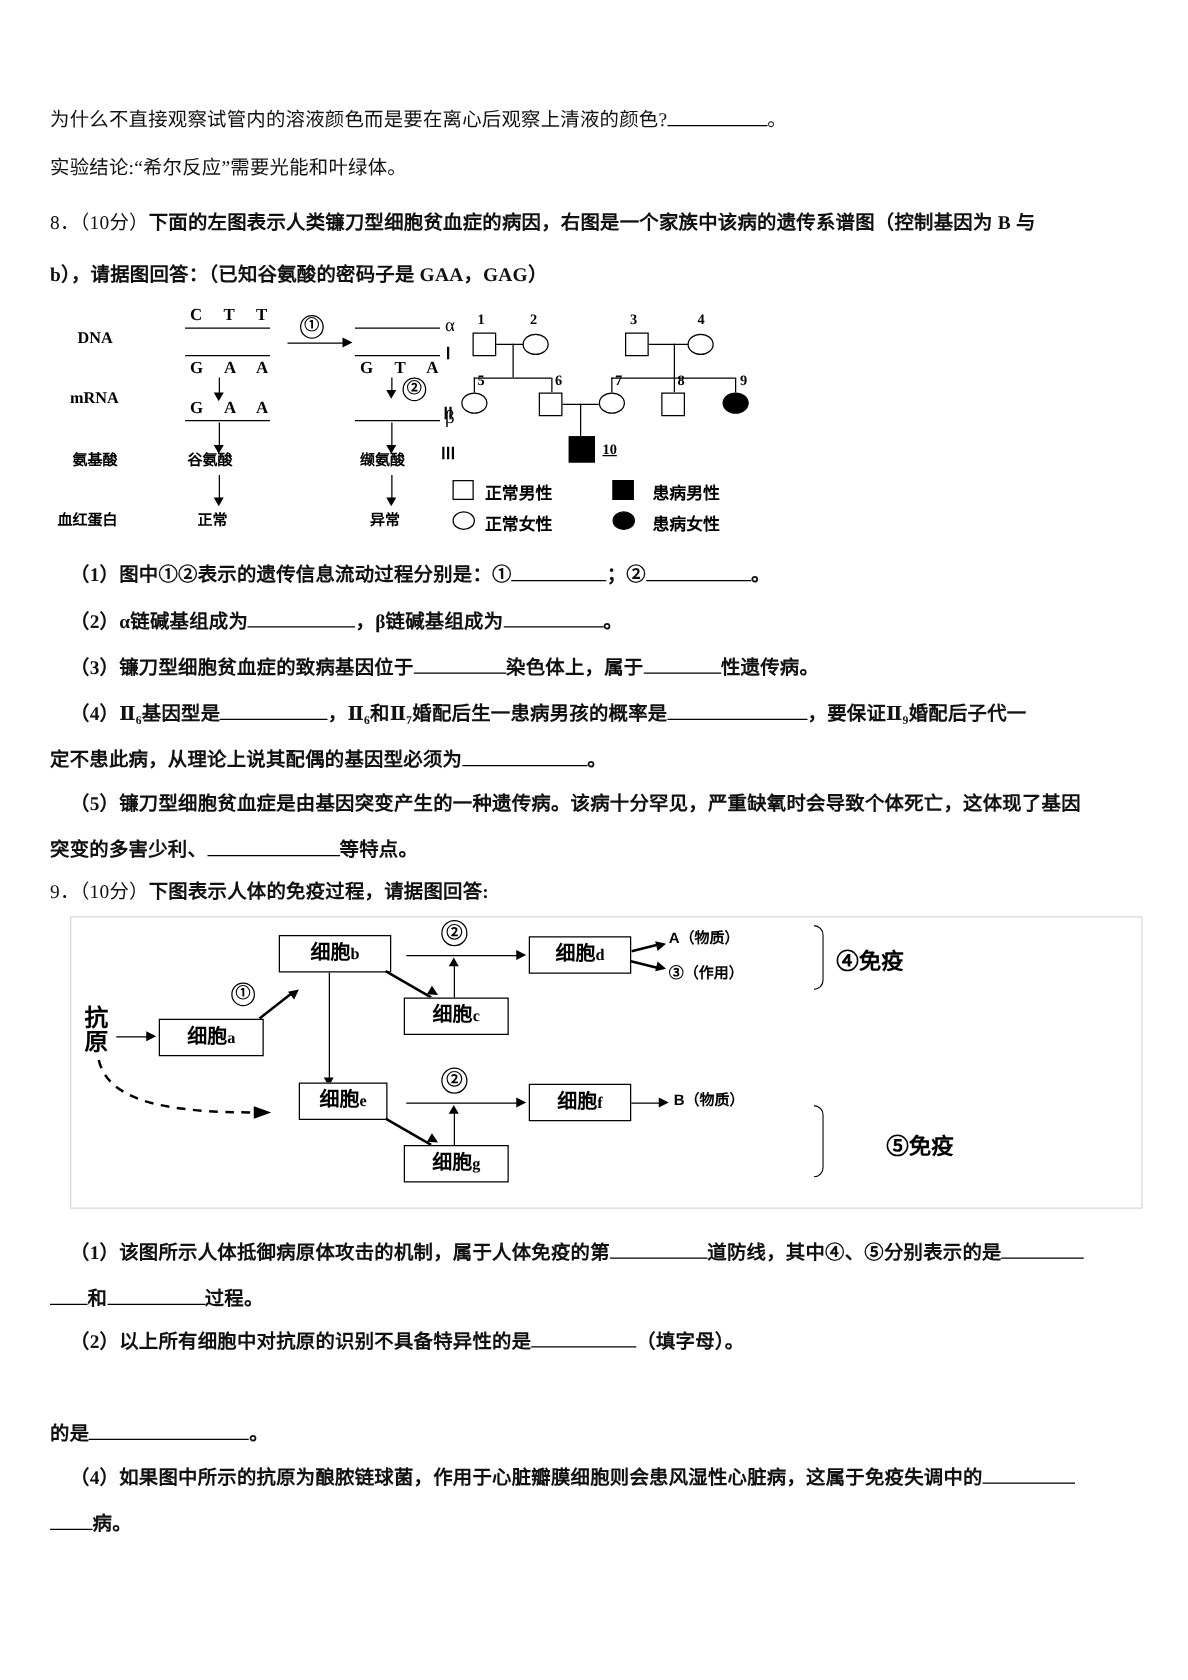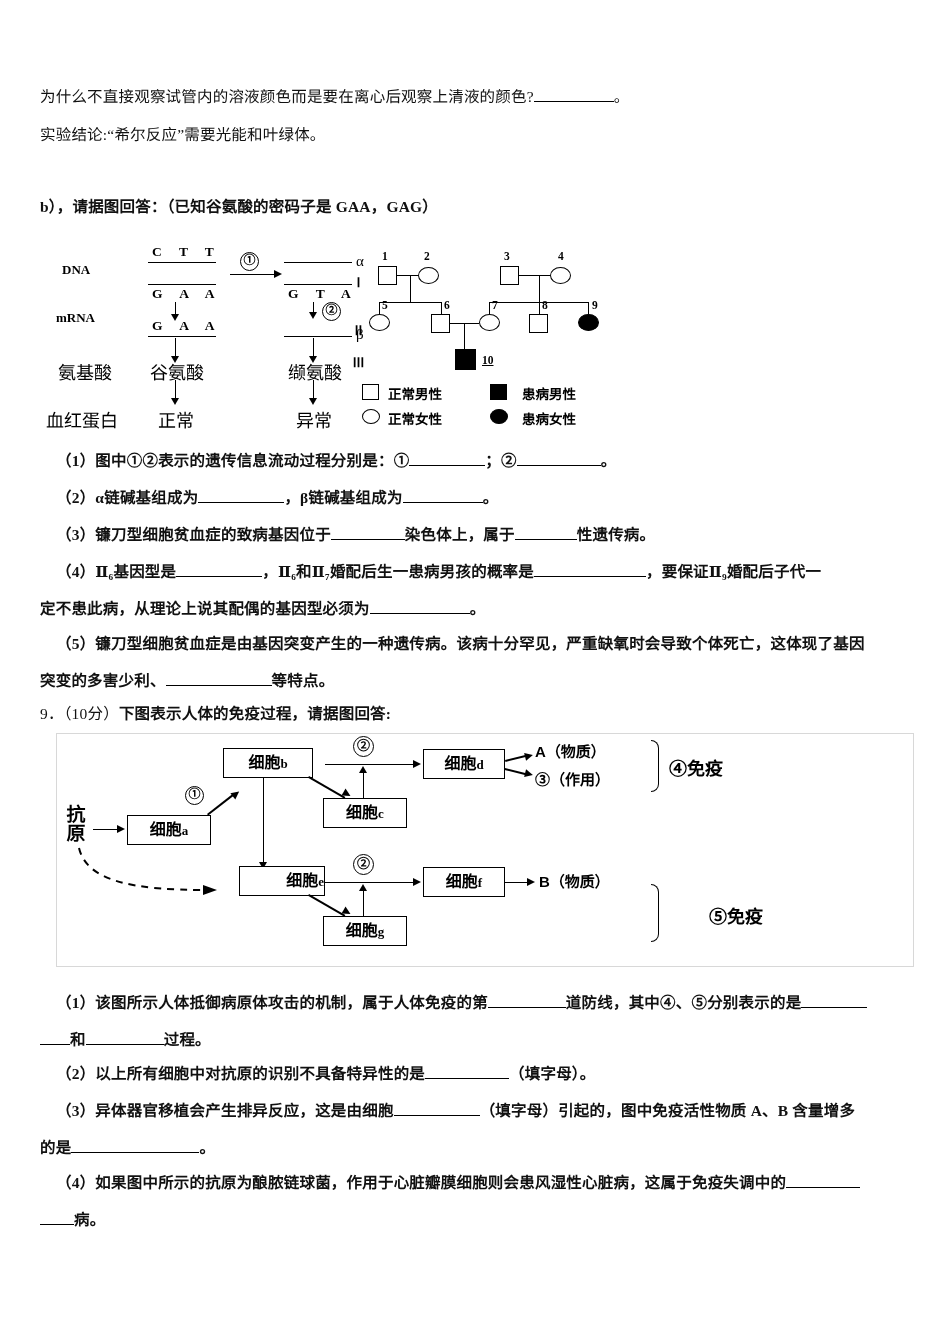--- a/index.html
+++ b/index.html
@@ -47,22 +47,22 @@
     height: 190px;
   }
   .dnaLabel {
     position: absolute;
     font-weight: bold;
     font-size: 13px;
     font-family: "Liberation Serif", serif;
   }
   .cnLabel {
     position: absolute;
-    font-weight: normal;
-    font-size: 18px;
+    font-weight: bold;
+    font-size: 12px;
     font-family: "Liberation Sans", sans-serif;
   }
   .bases {
     position: absolute;
     font-weight: bold;
     font-size: 13.5px;
     font-family: "Liberation Serif", serif;
     letter-spacing: 7px;
   }
   .hline {
@@ -190,21 +190,21 @@
     width: 19px; height: 19px;
     line-height: 17px;
     text-align: center;
     border: 1.4px solid #000;
     border-radius: 50%;
     font-family: "Liberation Serif", serif;
     background: #fff;
   }
   .outlbl {
     position: absolute;
-    font-size: 15px;
+    font-size: 12px;
     font-weight: bold;
     font-family: "Liberation Sans", sans-serif;
     white-space: nowrap;
   }
   .brace {
     position: absolute;
     border: 1.8px solid #000;
     border-left: none;
     border-radius: 0 8px 8px 0;
     width: 7px;
@@ -227,21 +227,24 @@
 </head>
 <body>
 
 <div class="page">
 
   <div class="para" style="left:40px; top:86px;">
     <span>为什么不直接观察试管内的溶液颜色而是要在离心后观察上清液的颜色?</span><span class="blank" style="width:80px;"></span><span>。</span>
   </div>
   <div class="para" style="left:40px; top:124px;">实验结论:“希尔反应”需要光能和叶绿体。</div>
 
-  <div class="para" style="left:40px; top:196px;">
+  <div class="para" style="left:40px; top:168px;">
+    <span>8．</span><span>（10分）</span><span class="b">下面的左图表示人类镰刀型细胞贫血症的病因，右图是一个家族中该病的遗传系谱图（控制基因为 B 与</span>
+  </div>
+  <div class="para" style="left:40px; top:210px;">
     <span class="b">b），请据图回答：（已知谷氨酸的密码子是  GAA，GAG）</span>
   </div>
 
   <div id="fig8">
 
     <div class="dnaLabel" style="left:18px; top:22px;">DNA</div>
     <div class="dnaLabel" style="left:12px; top:70px;">mRNA</div>
     <div class="cnLabel" style="left:14px; top:118px;">氨基酸</div>
     <div class="cnLabel" style="left:2px; top:166px;">血红蛋白</div>
 
@@ -421,21 +424,21 @@
     <div class="arrowright" style="left:468px; top:18px; transform:rotate(-14deg);"></div>
     <div class="diagline" style="left:448px; top:34px; width:24px; transform:rotate(14deg);"></div>
     <div class="arrowright" style="left:468px; top:36px; transform:rotate(14deg);"></div>
 
     <div class="outlbl" style="left:478px; top:6px;">A（物质）</div>
     <div class="outlbl" style="left:478px; top:34px;">③（作用）</div>
 
     <div class="brace" style="left:594px; top:6px; height:50px;"></div>
     <div class="outlbl" style="left:612px; top:20px; font-size:18px;">④免疫</div>
 
-    <div class="cellbox" style="left:182px; top:132px; width:86px;text-align:right;">
+    <div class="cellbox" style="left:182px; top:132px; width:71px;">
       <span>细胞</span><i>e</i>
     </div>
 
     <svg class="dashcurve" style="left:18px; top:108px;" width="170" height="60">
       <path d="M4,6 C12,40 60,48 132,48" fill="none" stroke="#000" stroke-width="2" stroke-dasharray="7,6"></path>
       <path d="M128,43 L142,48 L128,53 Z" fill="#000"></path>
     </svg>
 
     <div class="hline" style="left:268px; top:148px; width:92px;"></div>
     <div class="arrowright" style="left:356px; top:144px;"></div>
@@ -467,23 +470,20 @@
     <span>（1）该图所示人体抵御病原体攻击的机制，属于人体免疫的第</span><span class="blank" style="width:78px;"></span><span>道防线，其中④、⑤分别表示的是</span><span class="blank" style="width:66px;"></span>
   </div>
   <div class="para b" style="left:40px; top:1029px;">
     <span class="blank" style="width:30px;"></span><span>和</span><span class="blank" style="width:78px;"></span><span>过程。</span>
   </div>
 
   <div class="para b" style="left:56px; top:1063px;">
     <span>（2）以上所有细胞中对抗原的识别不具备特异性的是</span><span class="blank" style="width:84px;"></span><span>（填字母）。</span>
   </div>
 
-  <div class="para b" style="left:56px; top:1100px;">
-    <span>（3）异体器官移植会产生排异反应，这是由细胞</span><span class="blank" style="width:86px;"></span><span>（填字母）引起的，图中免疫活性物质 A、B 含量增多</span>
-  </div>
   <div class="para b" style="left:40px; top:1137px;">
     <span>的是</span><span class="blank" style="width:128px;"></span><span>。</span>
   </div>
 
   <div class="para b" style="left:56px; top:1172px;">
     <span>（4）如果图中所示的抗原为酿脓链球菌，作用于心脏瓣膜细胞则会患风湿性心脏病，这属于免疫失调中的</span><span class="blank" style="width:74px;"></span>
   </div>
   <div class="para b" style="left:40px; top:1209px;">
     <span class="blank" style="width:34px;"></span><span>病。</span>
   </div>

